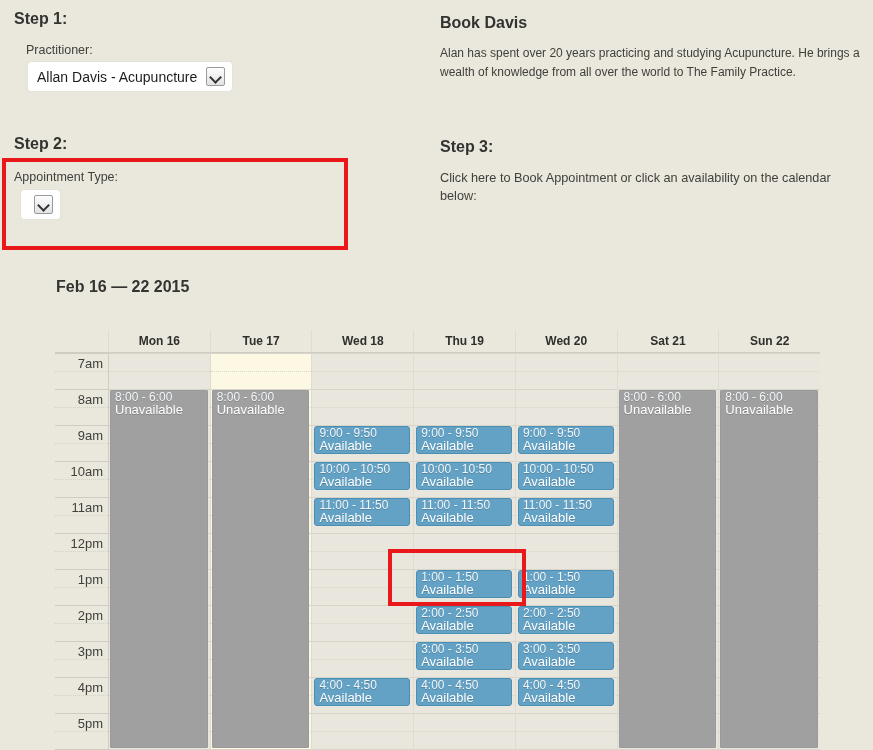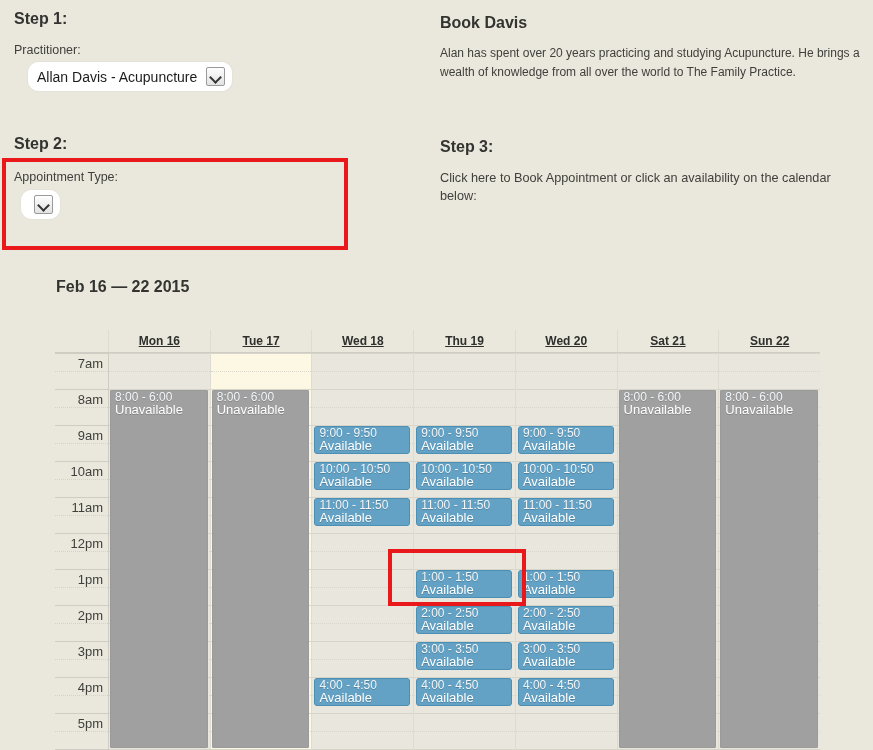--- a/index.html
+++ b/index.html
@@ -17,21 +17,21 @@
   .col-right{position:absolute;left:440px;top:0;width:420px;}
 
   .step-head{
     font-size:16px;font-weight:bold;color:#333330;
     margin:0;padding:0;letter-spacing:0px;
   }
   .field-label{font-size:12.5px;color:#3f3f3b;}
 
   .sel{
     display:inline-block;position:relative;
-    background:#fff;border:1px solid #fff;border-radius:10px;
+    background:#fff;border:1px solid #fff;border-radius:3px;
     padding:4px 6px 4px 8px;
     box-shadow:0 0 0 1px rgba(0,0,0,0.02);
   }
   .sel .txt{font-size:14px;color:#1c1c1c;display:inline-block;vertical-align:middle;}
   .sel .arrowbox{
     display:inline-block;vertical-align:middle;
     width:17px;height:17px;margin-left:4px;
     border:1px solid #9a9a9a;border-radius:2px;
     background:linear-gradient(#fdfdfd,#e3e3e3);
     position:relative;
@@ -63,21 +63,21 @@
     position:absolute;left:56px;top:278px;
     font-size:16px;font-weight:bold;color:#333330;
   }
 
   
   .cal{position:absolute;left:55px;top:330px;width:765px;}
   .cal-head{display:flex;height:22px;border-bottom:1px solid #cfcdc3;}
   .gutter-head{width:53px;flex:0 0 53px;border-right:1px solid #dedbd1;}
   .day-head{
     flex:1 1 0;text-align:center;font-size:12px;font-weight:bold;
-    color:#2f2f2c;line-height:22px;border-right:1px solid #dedbd1;text-decoration:underline;
+    color:#2f2f2c;line-height:22px;border-right:1px solid #dedbd1;
   }
   .day-head:last-child{border-right:none;}
 
   .cal-body{position:relative;height:398px;overflow:hidden;}
   .grid{display:flex;height:100%;}
   .gutter{
     width:53px;flex:0 0 53px;position:relative;
     border-right:1px solid #cfcdc3;background:#eae7dd;
   }
   .daycol{
@@ -120,21 +120,21 @@
 <body>
 
 <div class="page">
 
   <div class="col-left">
 
     <div style="position:absolute;left:0;top:10px;">
       <div class="step-head">Step 1:</div>
     </div>
 
-    <div style="position:absolute;left:0;top:40px;">
+    <div style="position:absolute;left:12px;top:40px;">
       <span class="field-label">Practitioner:</span>
     </div>
 
     <div style="position:absolute;left:14px;top:62px;">
       <div class="sel">
         <span class="txt">Allan Davis - Acupuncture</span>
         <span class="arrowbox"></span>
       </div>
     </div>
 

